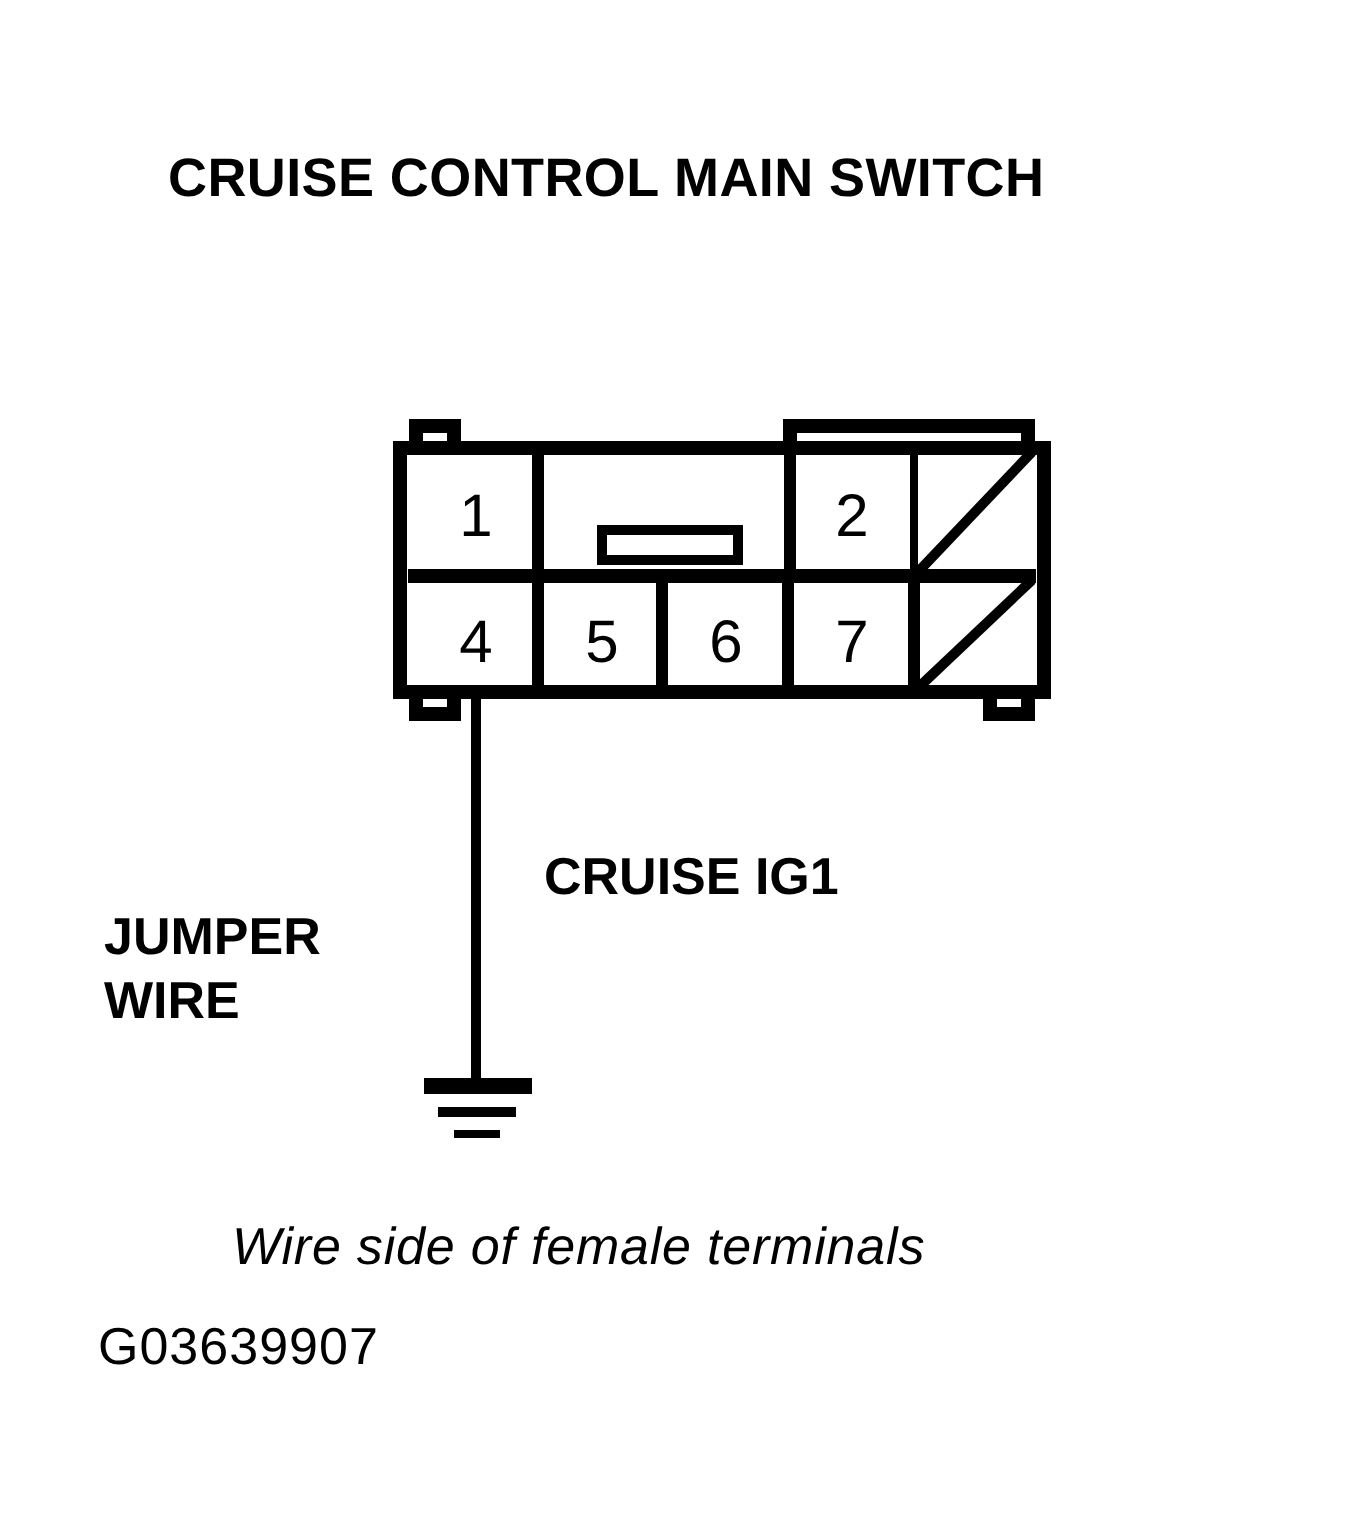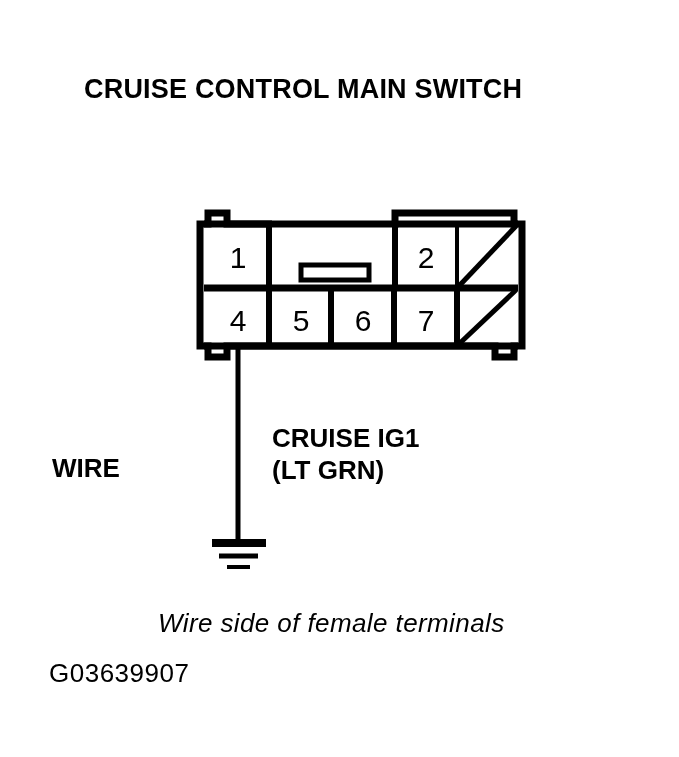--- a/index.html
+++ b/index.html
@@ -72,21 +72,20 @@
 
   .caption {
     position: absolute;
     left: 100px;
     top: 608px;
     font-size: 26px;
     font-style: italic;
     font-weight: normal;
     letter-spacing: 0.4px;
     white-space: nowrap;
-    margin-left: 42px;
   }
 
   .figure-id {
     position: absolute;
     left: 33px;
     top: 658px;
     font-size: 26px;
     font-weight: normal;
     letter-spacing: 0.5px;
     white-space: nowrap;
@@ -182,24 +181,24 @@
     <g>
       <line x1="196" y1="543" x2="250" y2="543" stroke="#000000" stroke-width="8"></line>
       <line x1="203" y1="556" x2="242" y2="556" stroke="#000000" stroke-width="5"></line>
       <line x1="211" y1="567" x2="234" y2="567" stroke="#000000" stroke-width="4"></line>
     </g>
 
   </svg>
 
   <div class="callout" id="wire-callout">
     <div>CRUISE IG1</div>
-    <div>(LT GRN)</div>
   </div>
 
   <div class="callout" id="jumper-callout">
+    <div>JUMPER</div>
     <div>WIRE</div>
   </div>
 
   <div class="caption">Wire side of female terminals</div>
 
   <div class="figure-id">G03639907</div>
 
 </div>
 
 </body></html>

